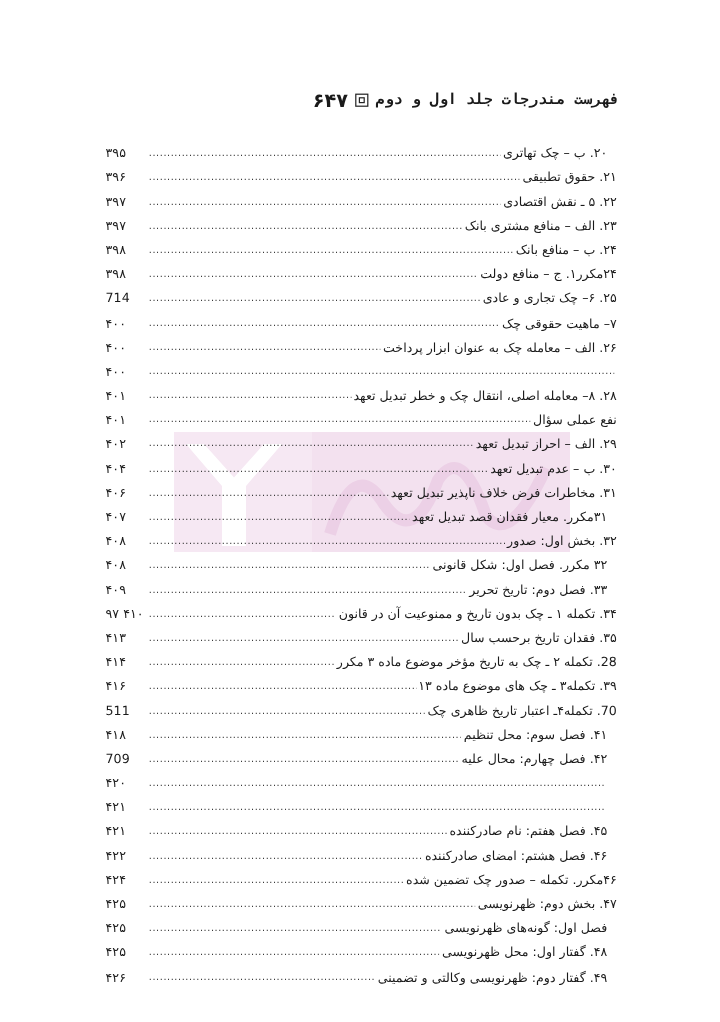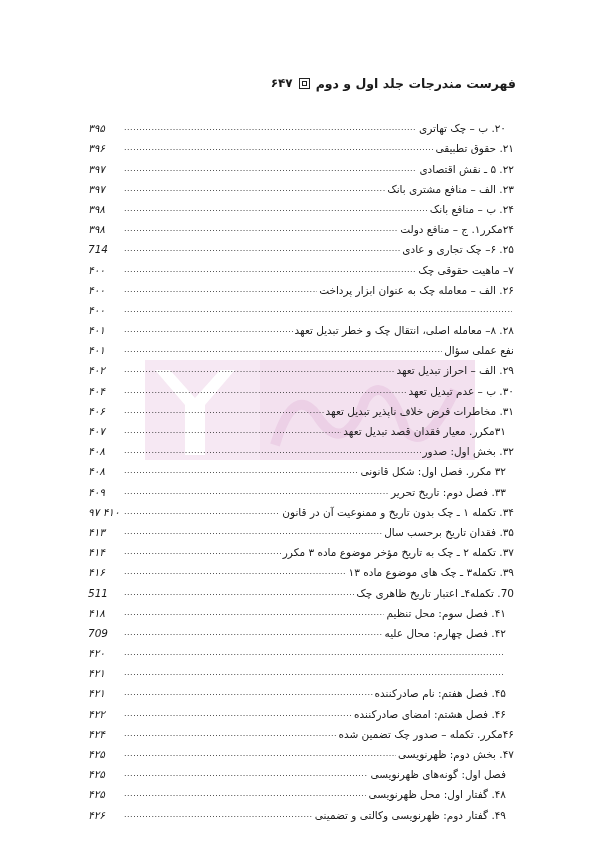--- a/index.html
+++ b/index.html
@@ -2,30 +2,30 @@
 <html><head>
 <meta charset="utf-8">
 <style>
   html, body { margin:0; padding:0; background:#ffffff; }
   body { width:600px; height:852px; position:relative; overflow:hidden;
          font-family:"DejaVu Sans", sans-serif; color:#1a1a1a; }
   .page { position:absolute; left:0; top:0; width:600px; height:852px; }
   .watermark { position:absolute; left:145px; top:360px; width:330px; height:100px; z-index:0; }
   .header { position:absolute; top:73px; left:96px; width:420px; height:20px;
             direction:rtl; display:flex; align-items:center; gap:6px; z-index:2; }
-  .header .title { font-weight:bold; font-size:12.5px; }
+  .header .title { font-weight:bold; font-size:12.5px;font-family:Liberation Mono, monospace; }
   .header .icon { width:9px; height:9px; border:1px solid #222; display:inline-block; position:relative; }
   .header .icon::after { content:""; position:absolute; left:2px; top:2px; width:3px; height:3px; border:1px solid #222; }
-  .header .pgnum { font-weight:bold; font-size:12px; }
+  .header .pgnum { font-weight:bold; font-size:16px; }
   .toc { position:absolute; top:115px; left:88px; width:426px; z-index:2; }
   .row { height:20.2px; display:flex; direction:rtl; align-items:flex-end; font-size:10.5px; line-height:14px; }
   .row .text { white-space:nowrap; flex:0 0 auto; }
   .row .dots { flex:1 1 auto; overflow:hidden; white-space:nowrap; font-size:8px; letter-spacing:0.5px;
                color:#333; margin:0 2px; direction:ltr; text-align:right; }
-  .row .num { flex:0 0 auto; width:34px; text-align:left; white-space:nowrap; font-size:10.5px;font-style:italic; }
+  .row .num { flex:0 0 auto; width:34px; text-align:left; white-space:nowrap; font-size:10.5px; }
   .indent1 { padding-right:8px; }
 </style>
 </head>
 <body>
 
 <div class="page">
 
   <svg class="watermark" viewBox="0 0 330 100">
     <rect x="0" y="0" width="330" height="100" fill="#f6e8f3"></rect>
     <path d="M10 10 L40 45 L40 95 L60 95 L60 45 L90 10 L75 10 L50 38 L25 10 Z" fill="#ffffff"></path>
@@ -138,21 +138,21 @@
         <span class="text">۳۴. تکمله ۱ ـ چک بدون تاریخ و ممنوعیت آن در قانون</span>
         <span class="dots">........................................................................................................................................................................................................</span>
         <span class="num">۴۱۰ ۹۷</span>
       </div>
       <div class="row">
         <span class="text">۳۵. فقدان تاریخ برحسب سال</span>
         <span class="dots">........................................................................................................................................................................................................</span>
         <span class="num">۴۱۳</span>
       </div>
       <div class="row">
-        <span class="text">۳۷. تکمله ۲ ـ چک به تاریخ مؤخر موضوع ماده ۳ مکرر</span>
+        <span class="text">28. تکمله ۲ ـ چک به تاریخ مؤخر موضوع ماده ۳ مکرر</span>
         <span class="dots">........................................................................................................................................................................................................</span>
         <span class="num">۴۱۴</span>
       </div>
       <div class="row">
         <span class="text">۳۹. تکمله۳ ـ چک های موضوع ماده ۱۳</span>
         <span class="dots">........................................................................................................................................................................................................</span>
         <span class="num">۴۱۶</span>
       </div>
       <div class="row">
         <span class="text">70. تکمله۴ـ اعتبار تاریخ ظاهری چک</span>

